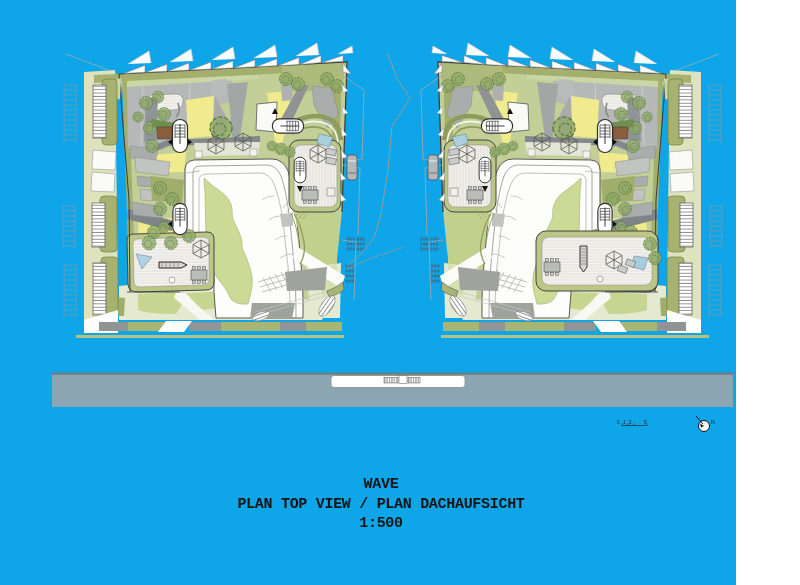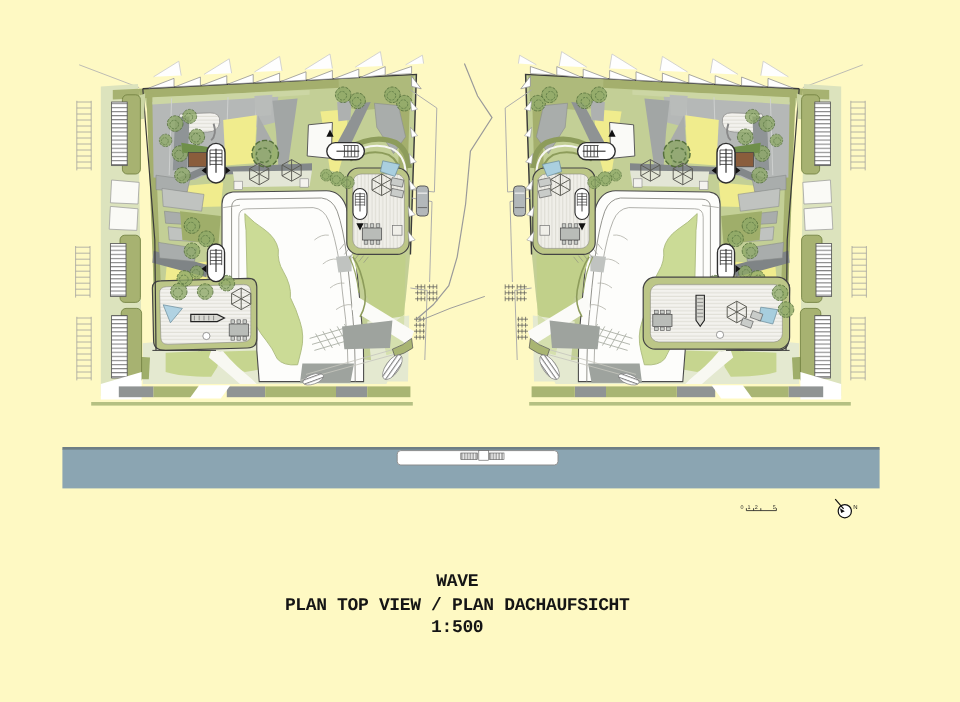--- a/index.html
+++ b/index.html
@@ -1,16 +1,16 @@
 <!DOCTYPE html>
 <html><head>
 <meta charset="utf-8">
 <style>
 html,body{margin:0;padding:0;background:#ffffff;}
-#page{position:relative;width:800px;height:585px;background:#fef9c3;overflow:hidden;}
+#page{position:relative;width:736px;height:585px;background:#0ea5e9;overflow:hidden;}
 </style>
 </head>
 <body>
 
 <div id="page">
 <svg width="800" height="585" viewBox="0 0 800 585" xmlns="http://www.w3.org/2000/svg">
 <defs>
 
 <pattern id="hstripe" width="4" height="3" patternUnits="userSpaceOnUse">
 <rect width="4" height="3" fill="#f3f2ee"></rect>

